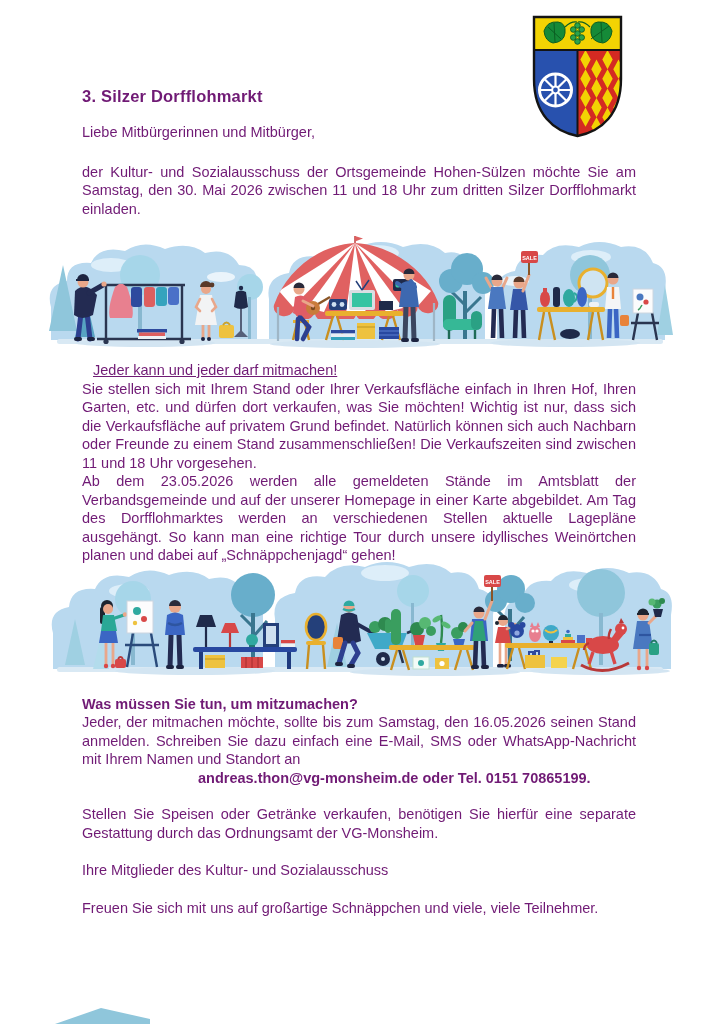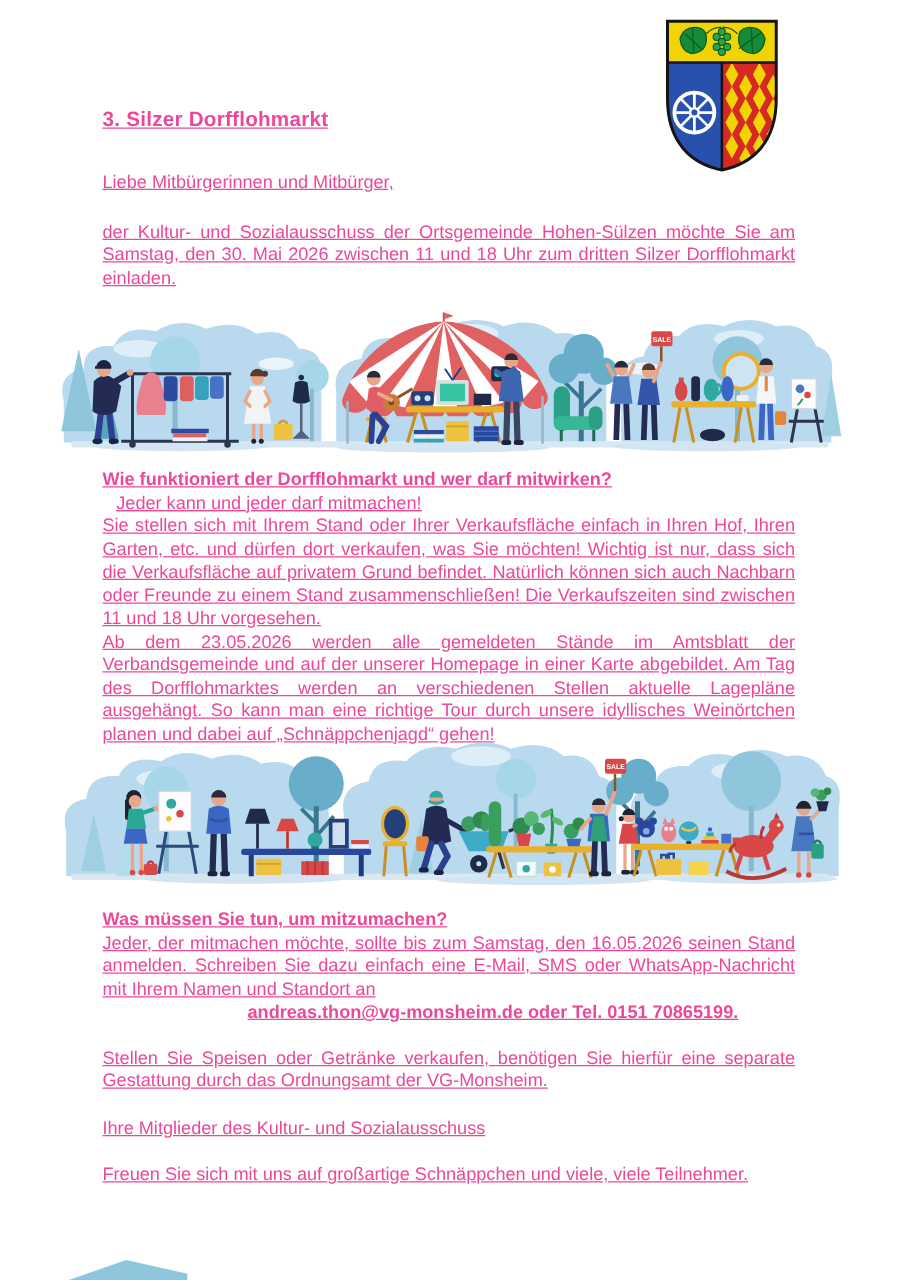--- a/index.html
+++ b/index.html
@@ -1,23 +1,23 @@
 <!DOCTYPE html>
 <html><head>
 <meta charset="utf-8">
 <style>
   html,body{margin:0;padding:0;background:#ffffff;}
   .page{position:relative;width:718px;height:1024px;background:#ffffff;overflow:hidden;
-        font-family:"Liberation Sans",sans-serif;color:#ec4899;text-decoration:underline;}
+        font-family:"Liberation Sans",sans-serif;color:#701a75;}
   .col{margin-left:82px;width:554px;}
   p{margin:0;}
   .title{margin:87px 0 0 82px;width:554px;font-size:16.5px;font-weight:700;letter-spacing:.2px;}
   .line{font-size:14.5px;line-height:18.5px;}
   .para{font-size:14.5px;line-height:18.5px;text-align:justify;}
-  .salutation{margin-top:31px;}
+  .salutation{margin-top:17px;}
   .intro{margin-top:21px;}
   .bold{font-weight:700;}
   .uline{text-decoration:underline;margin-left:11px;}
   .illu{margin-left:45px;width:630px;line-height:0;}
   .illu1{margin-top:17px;}
   .illu2{margin-top:-8px;}
   .sec1{margin-top:4px;}
   .sec2{margin-top:6px;}
   .contact{margin-left:116px;}
   .mt18{margin-top:18px;}
@@ -264,21 +264,20 @@
         <path d="M588,105 L597,56 M612,105 L603,56 M586,88 H614" stroke="#2a3550" stroke-width="2.4"></path>
         <rect x="588" y="54" width="20" height="24" fill="#fbfbfc" stroke="#cdd6e0"></rect>
         <circle cx="595" cy="62" r="3.5" fill="#4a78c0"></circle>
           <circle cx="601" cy="67" r="2.6" fill="#d84848"></circle>
         <path d="M597,70 q-2,4 -4,5" stroke="#3a9e5f" stroke-width="1.5" fill="none"></path>
       </g>
     </svg>
   </div>
 
   <div class="sec1 col">
-    <p class="line bold">Wie funktioniert der Dorfflohmarkt und wer darf mitwirken?</p>
     <p class="line uline">Jeder kann und jeder darf mitmachen!</p>
     <p class="para">Sie stellen sich mit Ihrem Stand oder Ihrer Verkaufsfläche einfach in Ihren Hof, Ihren Garten, etc. und dürfen dort verkaufen, was Sie möchten! Wichtig ist nur, dass sich die Verkaufsfläche auf privatem Grund befindet. Natürlich können sich auch Nachbarn oder Freunde zu einem Stand zusammenschließen! Die Verkaufszeiten sind zwischen 11 und 18 Uhr vorgesehen.</p>
     <p class="para">Ab dem 23.05.2026 werden alle gemeldeten Stände im Amtsblatt der Verbandsgemeinde und auf der unserer Homepage in einer Karte abgebildet. Am Tag des Dorfflohmarktes werden an verschiedenen Stellen aktuelle Lagepläne ausgehängt.  So kann man eine richtige Tour durch unsere idyllisches Weinörtchen planen und dabei auf „Schnäppchenjagd“ gehen!</p>
   </div>
 
   <div class="illu illu2">
     <svg viewBox="0 0 630 132" width="630" height="132">
       <g fill="#b9d9ef">
         <path d="M8,112 V76 Q2,54 24,50 Q26,30 50,32 Q58,14 84,20 Q102,8 124,18 Q148,10 164,22 Q188,16 198,34 Q220,34 218,56 V112 Z"></path>
         <path d="M230,112 V62 Q226,40 250,36 Q254,16 280,20 Q294,4 320,10 Q342,0 364,10 Q390,2 406,16 Q428,12 434,32 Q452,36 448,58 V112 Z"></path>

